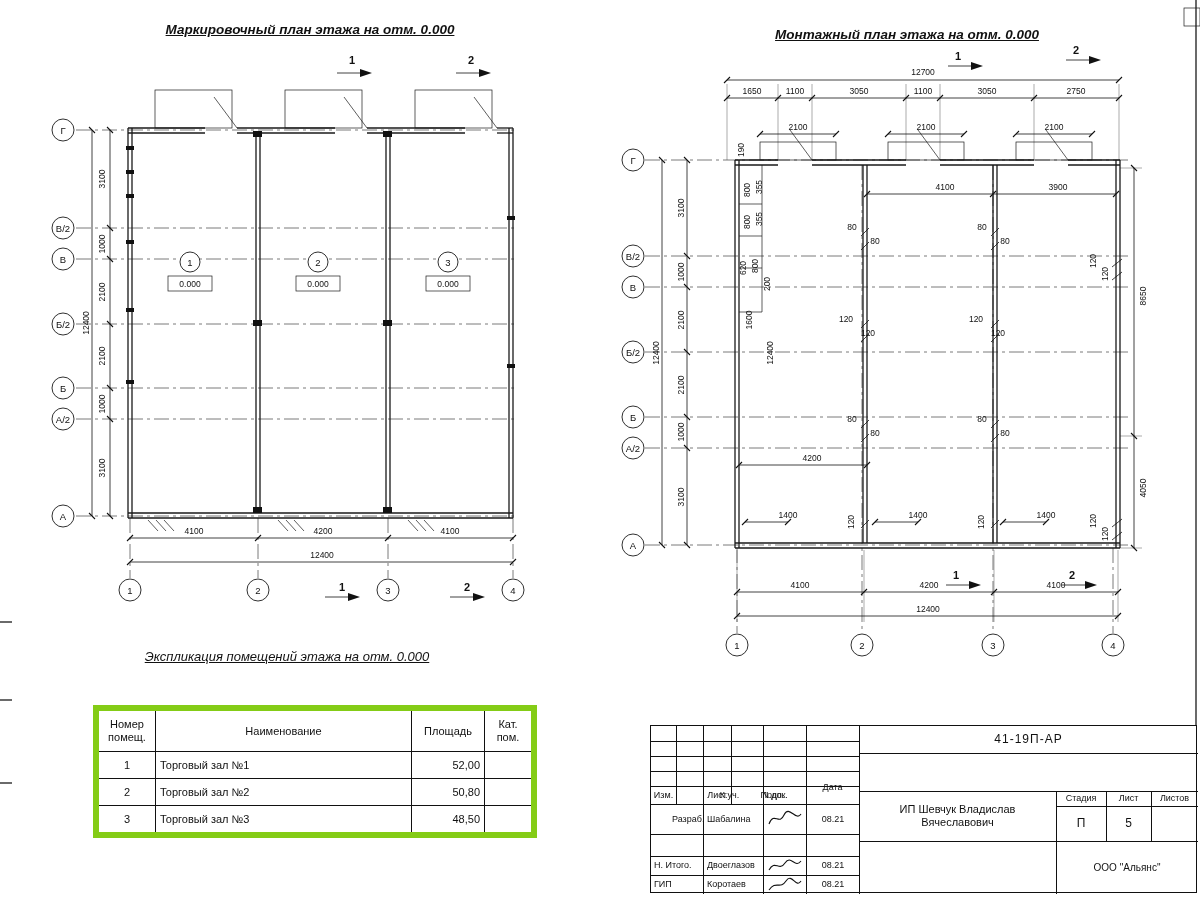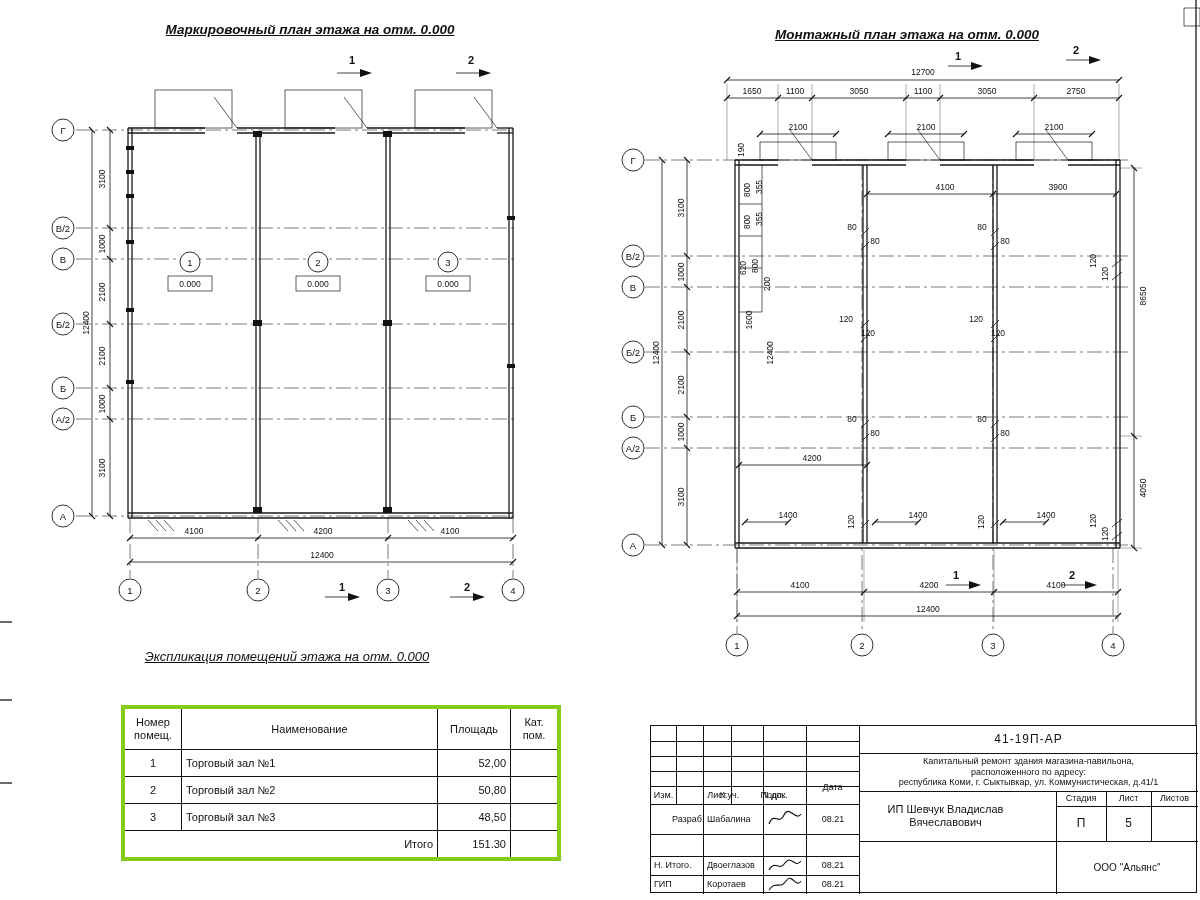--- a/index.html
+++ b/index.html
@@ -19,21 +19,21 @@
   .arrow{fill:#111;stroke:none;}
   .solid{fill:#111;stroke:none;}
   .lvl-box{fill:#fff;stroke:#1a1a1a;stroke-width:0.7;}
 
   .plan-title{position:absolute;font-style:italic;font-weight:bold;font-size:13.5px;
               text-decoration:underline;text-align:center;}
   .expl-title{position:absolute;font-style:italic;font-weight:normal;font-size:13px;
               text-decoration:underline;text-align:center;}
 
   table.expl{position:absolute;left:93px;top:705px;border-collapse:collapse;
-             border:4px solid #84cc16;table-layout:fixed;width:397px;margin-left:28px;}
+             border:6px solid #84cc16;table-layout:fixed;width:397px;}
   table.expl th,table.expl td{border:1px solid #111;font-weight:normal;
              font-size:11px;padding:0 4px;overflow:hidden;}
   table.expl th{height:40px;text-align:center;line-height:1.15;}
   table.expl td{height:26px;}
   .c-num{width:48px;text-align:center;}
   .c-name{width:247px;text-align:left;}
   .c-area{width:64px;text-align:right;}
   .c-cat{width:38px;text-align:center;}
   td.total-lbl{text-align:right;padding-right:8px;}
 
@@ -471,25 +471,20 @@
     <td class="c-name">Торговый зал №2</td>
     <td class="c-area">50,80</td>
     <td class="c-cat"></td>
   </tr>
   <tr>
     <td class="c-num">3</td>
     <td class="c-name">Торговый зал №3</td>
     <td class="c-area">48,50</td>
     <td class="c-cat"></td>
   </tr>
-  <tr>
-    <td class="total-lbl" colspan="2">Итого</td>
-    <td class="c-area">151.30</td>
-    <td class="c-cat"></td>
-  </tr>
 </tbody>
   </table>
 
 <div class="tblock">
 
   <div class="gl" style="left:25px;top:0;width:1px;height:78px;"></div>
   <div class="gl" style="left:52px;top:0;width:1px;height:168px;"></div>
   <div class="gl" style="left:80px;top:0;width:1px;height:78px;"></div>
   <div class="gl" style="left:112px;top:0;width:1px;height:168px;"></div>
   <div class="gl" style="left:155px;top:0;width:1px;height:168px;"></div>
@@ -538,26 +533,21 @@
   <div class="tbc left" style="left:0;top:149px;width:52px;height:19px;">ГИП</div>
   <div class="tbc left" style="left:53px;top:149px;width:59px;height:19px;">Коротаев</div>
   <div class="tbc" style="left:113px;top:149px;width:42px;height:19px;">
     <svg width="36" height="16" viewBox="0 0 36 16" style="position:static;">
         <path d="M2,13 C9,3 13,13 19,4 S29,12 34,4" stroke="#111" stroke-width="1.1" fill="none"></path>
       </svg>
   </div>
   <div class="tbc" style="left:156px;top:149px;width:52px;height:19px;">08.21</div>
 
   <div class="tbc code" style="left:208px;top:0;width:339px;height:27px;">41-19П-АР</div>
-  <div class="tbc desc" style="left:208px;top:27px;width:339px;height:38px;">
-    <div>Капитальный ремонт здания магазина-павильона,</div>
-    <div>расположенного по адресу:</div>
-    <div>республика Коми, г. Сыктывкар, ул. Коммунистическая, д.41/1</div>
-  </div>
-  <div class="tbc client" style="left:196px;top:65px;width:197px;height:50px;padding:7px 14px;box-sizing:border-box;">ИП Шевчук Владислав Вячеславович</div>
+  <div class="tbc client" style="left:208px;top:65px;width:197px;height:50px;padding:7px 14px;box-sizing:border-box;">ИП Шевчук Владислав Вячеславович</div>
   <div class="tbc" style="left:405px;top:65px;width:50px;height:15px;">Стадия</div>
   <div class="tbc" style="left:455px;top:65px;width:45px;height:15px;">Лист</div>
   <div class="tbc" style="left:500px;top:65px;width:47px;height:15px;">Листов</div>
   <div class="tbc stageval" style="left:405px;top:80px;width:50px;height:35px;">П</div>
   <div class="tbc stageval" style="left:455px;top:80px;width:45px;height:35px;">5</div>
   <div class="tbc stageval" style="left:500px;top:80px;width:47px;height:35px;"></div>
   <div class="tbc company" style="left:405px;top:115px;width:142px;height:53px;">ООО "Альянс"</div>
 </div>
 
 </body></html>

